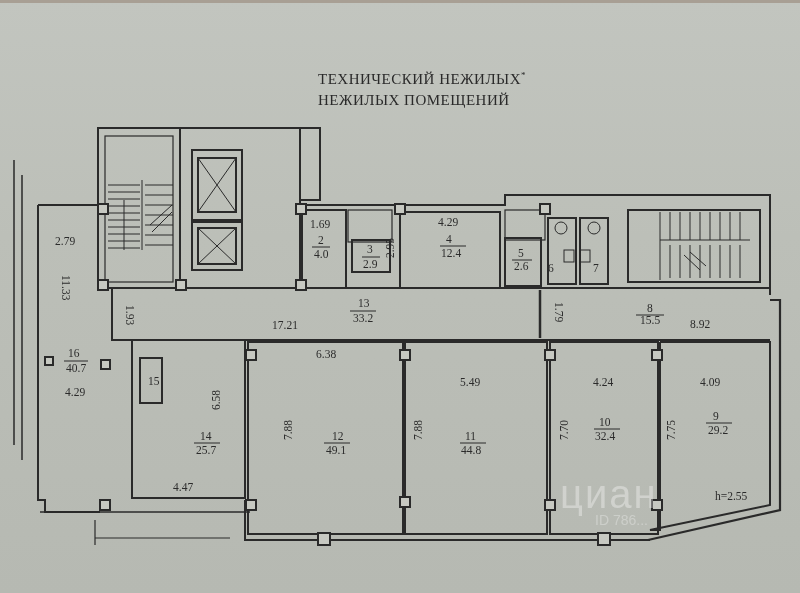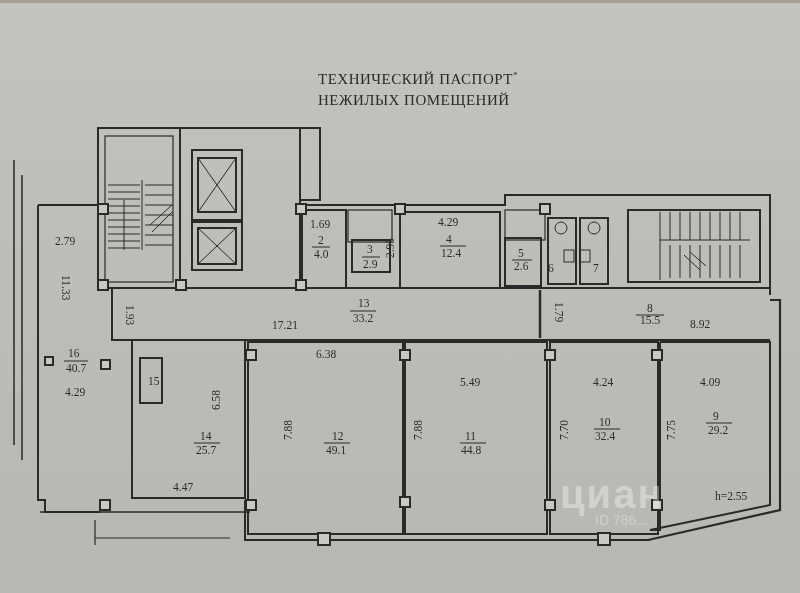--- a/index.html
+++ b/index.html
@@ -6,30 +6,30 @@
   body { width:800px; height:593px; overflow:hidden; background:#b9bcb5; font-family:"Liberation Serif", serif; }
   .paper { position:absolute; left:0; top:0; width:800px; height:593px;
     background: linear-gradient(180deg,#c2c5bf 0%,#bcbfb8 40%,#b6b9b2 100%); }
   .topstrip { position:absolute; left:0; top:0; width:800px; height:3px; background:#8d7a6a; opacity:.5; }
   .title { position:absolute; left:0; width:800px; text-align:left; color:#2a2a2a; font-size:15px; letter-spacing:0.5px; }
   .t1 { top:70px; left:318px; }
   .t2 { top:92px; left:318px; }
   .t1 sup { font-size:9px; }
   svg { position:absolute; left:0; top:0; }
   .lbl { font-family:"Liberation Serif", serif; fill:#2b2b2b; font-size:11.5px; }
-  .wm { position:absolute; left:560px; top:472px; color:rgba(255,255,255,0.35); font-family:"Liberation Sans", sans-serif; font-size:40px; font-weight:bold; letter-spacing:2px; }
+  .wm { position:absolute; left:560px; top:472px; color:rgba(255,255,255,0.35); font-family:"Liberation Sans", sans-serif; font-size:40px; font-weight:normal; letter-spacing:2px; }
   .wmid { position:absolute; left:595px; top:512px; color:rgba(255,255,255,0.3); font-family:"Liberation Sans", sans-serif; font-size:14px; }
 </style>
 </head>
 <body>
 
 <div class="paper"></div>
 <div class="topstrip"></div>
 
-<div class="title t1"><span>ТЕХНИЧЕСКИЙ ПАСПОРТ</span><sup>*</sup></div>
+<div class="title t1"><span>ТЕХНИЧЕСКИЙ НЕЖИЛЫХ</span><sup>*</sup></div>
 <div class="title t2">НЕЖИЛЫХ ПОМЕЩЕНИЙ</div>
 
 <svg width="800" height="593" viewBox="0 0 800 593">
   <g stroke="#2a2a2a" fill="none" stroke-width="2">
 
     <path d="M14 160 L14 445 M22 175 L22 460" stroke-width="1.5"></path>
     <path d="M38 205 L38 500 L45 500 L45 512 L100 512"></path>
     <path d="M38 205 L98 205"></path>
 
     <rect x="98" y="128" width="82" height="160"></rect>

